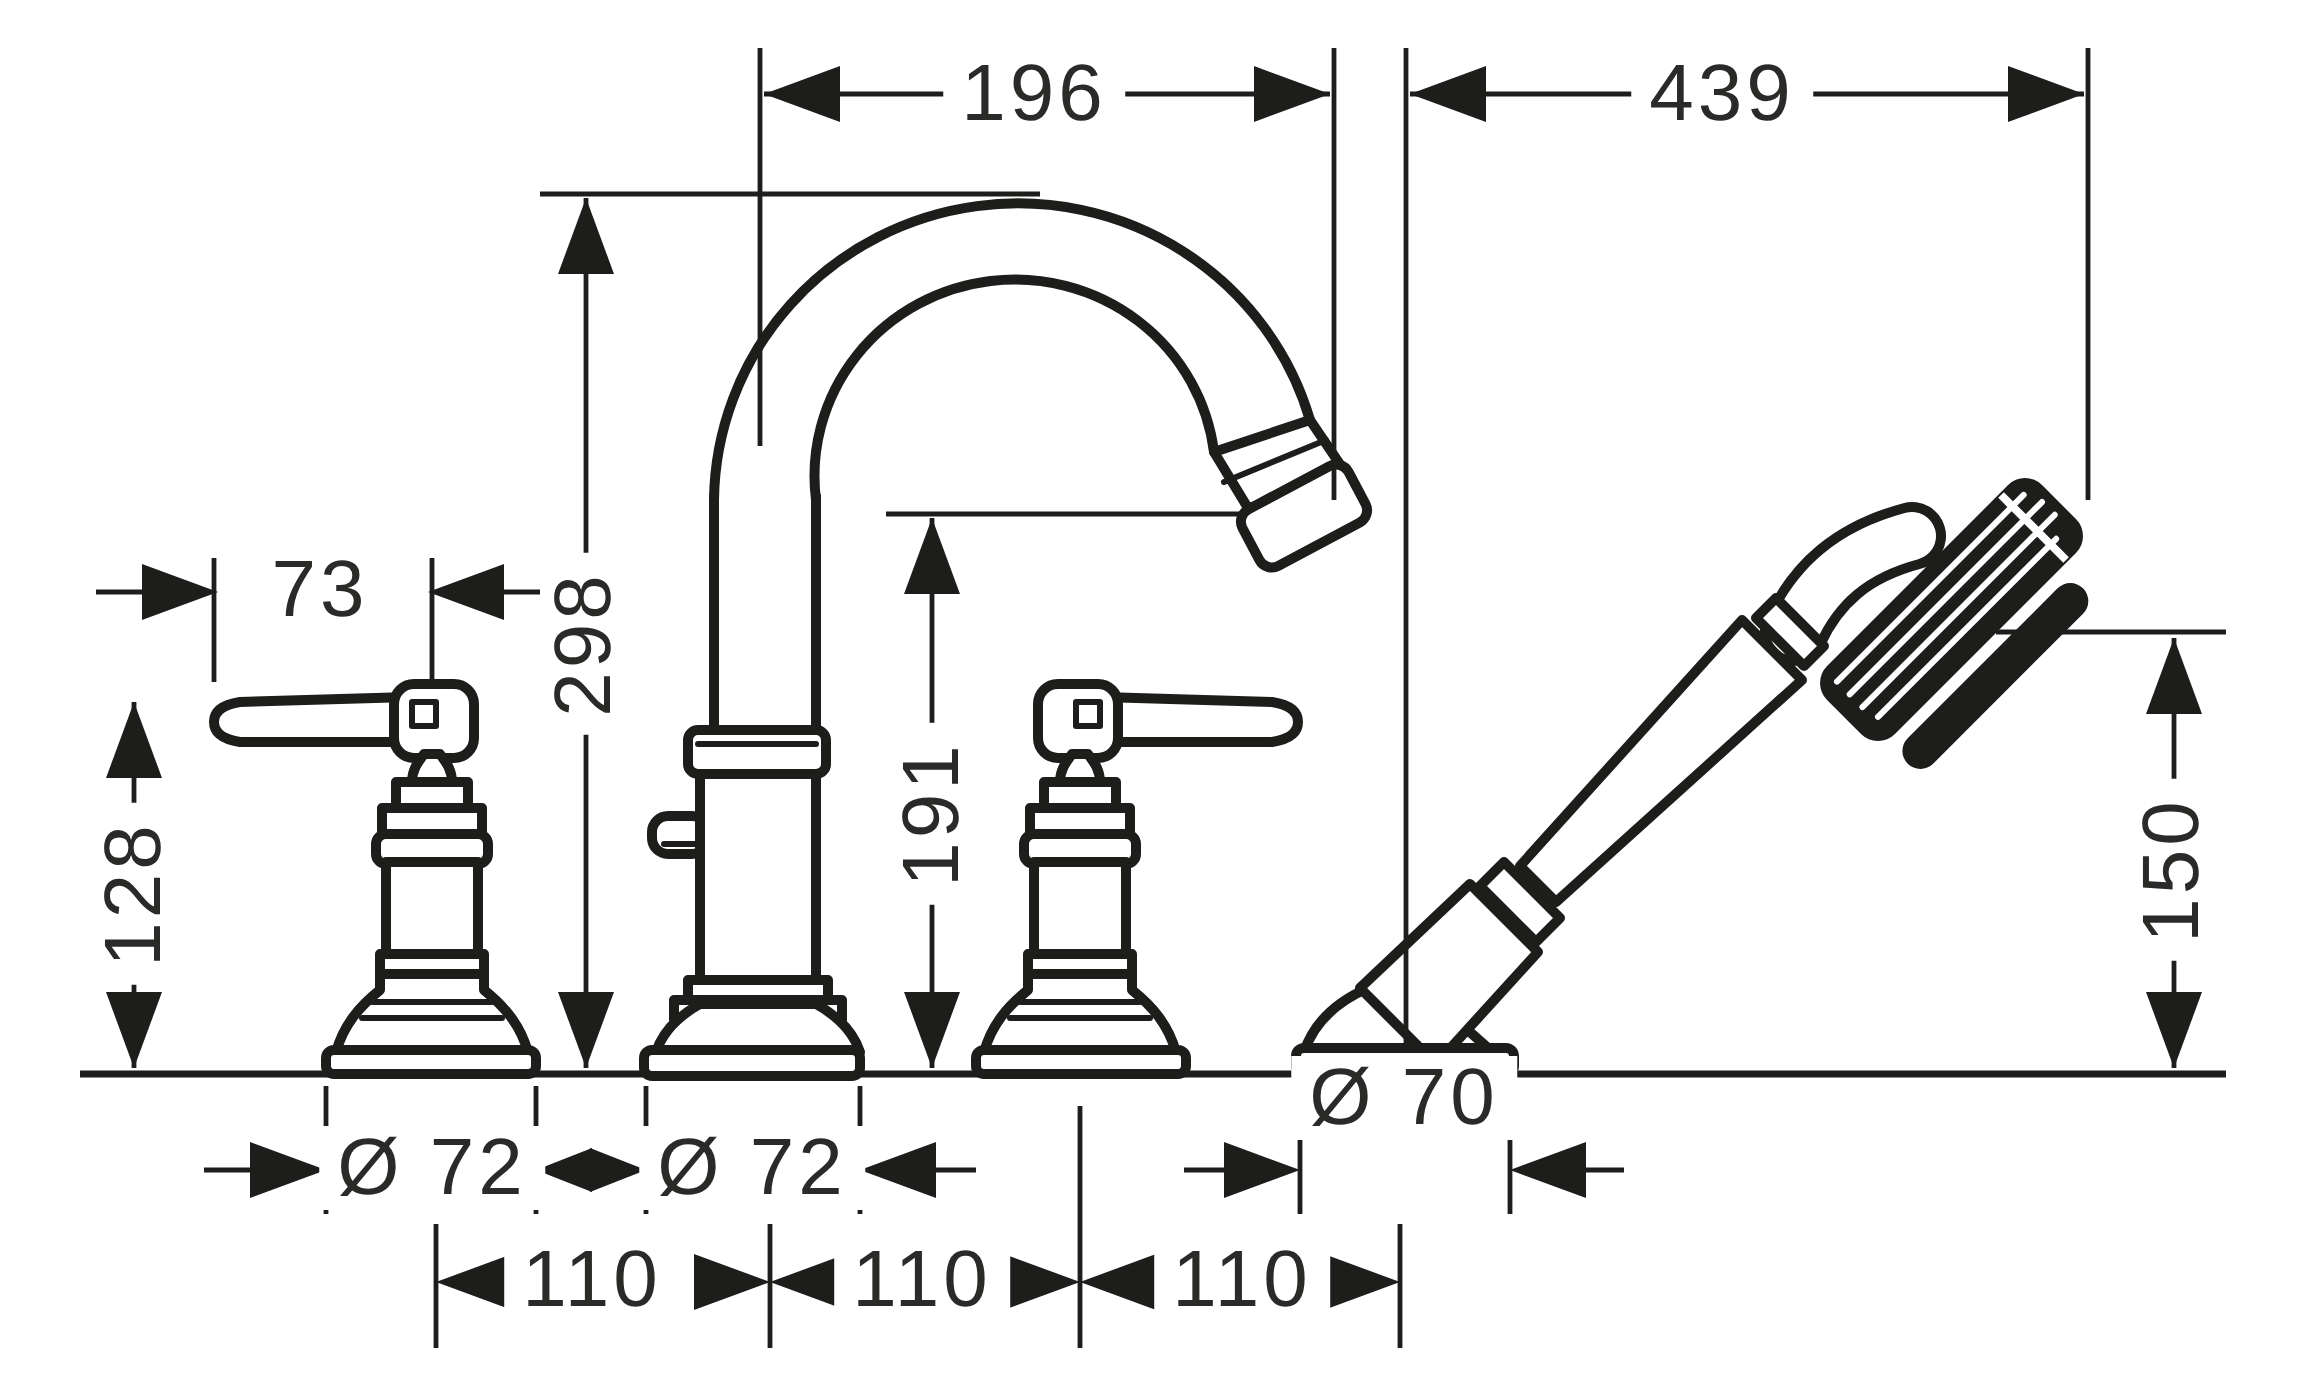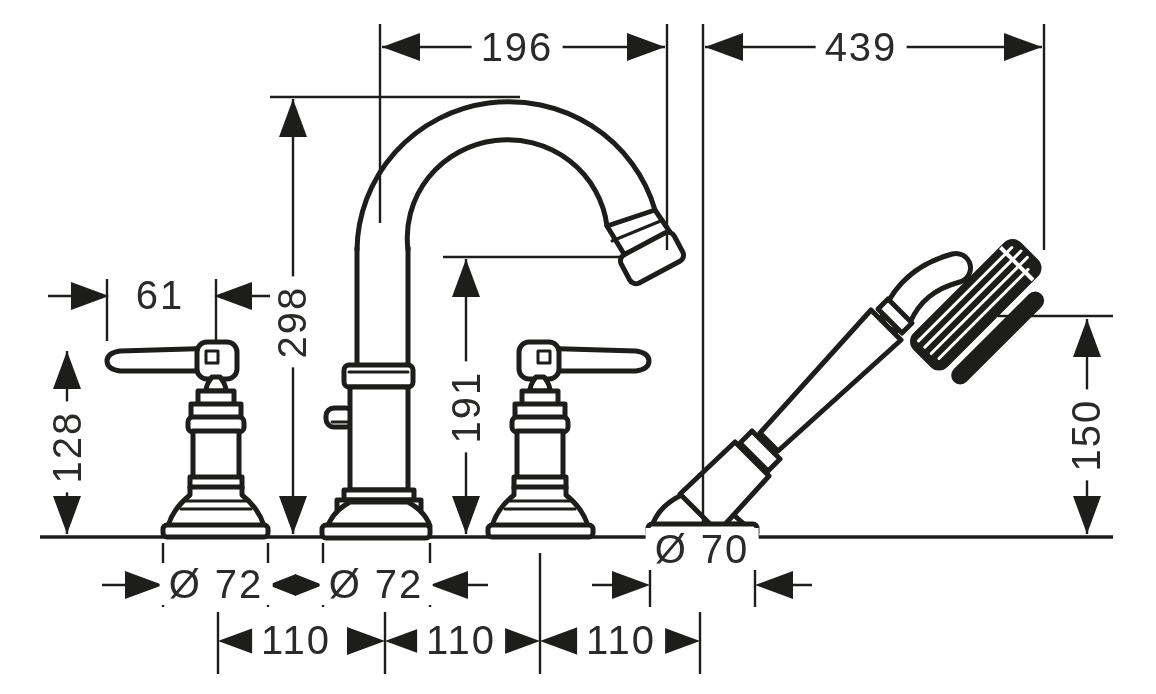--- a/index.html
+++ b/index.html
@@ -146,21 +146,21 @@
     <path class="dl" d="M380,24 V223"></path>
     <path class="dl" d="M667,24 V250"></path>
     <path class="dl" d="M703,24 V524"></path>
     <path class="dl" d="M1044,24 V250"></path>
     <path class="dl" d="M107,279 V341 M216,279 V341"></path>
   </g>
 </svg>
 
 <div class="dim" style="left:517px;top:47px">196</div>
 <div class="dim" style="left:861px;top:47px">439</div>
-<div class="dim" style="left:160px;top:295px">61</div>
+<div class="dim" style="left:160px;top:295px">73</div>
 <div class="dim v" style="left:292px;top:322px">298</div>
 <div class="dim v" style="left:466px;top:407px">191</div>
 <div class="dim v" style="left:67px;top:447px">128</div>
 <div class="dim v" style="left:1086px;top:435px">150</div>
 <div class="dim" style="left:216px;top:584px">Ø 72</div>
 <div class="dim" style="left:376px;top:584px">Ø 72</div>
 <div class="dim" style="left:702px;top:549px">Ø 70</div>
 <div class="dim" style="left:296px;top:640px">110</div>
 <div class="dim" style="left:461px;top:640px">110</div>
 <div class="dim" style="left:621px;top:640px">110</div>

